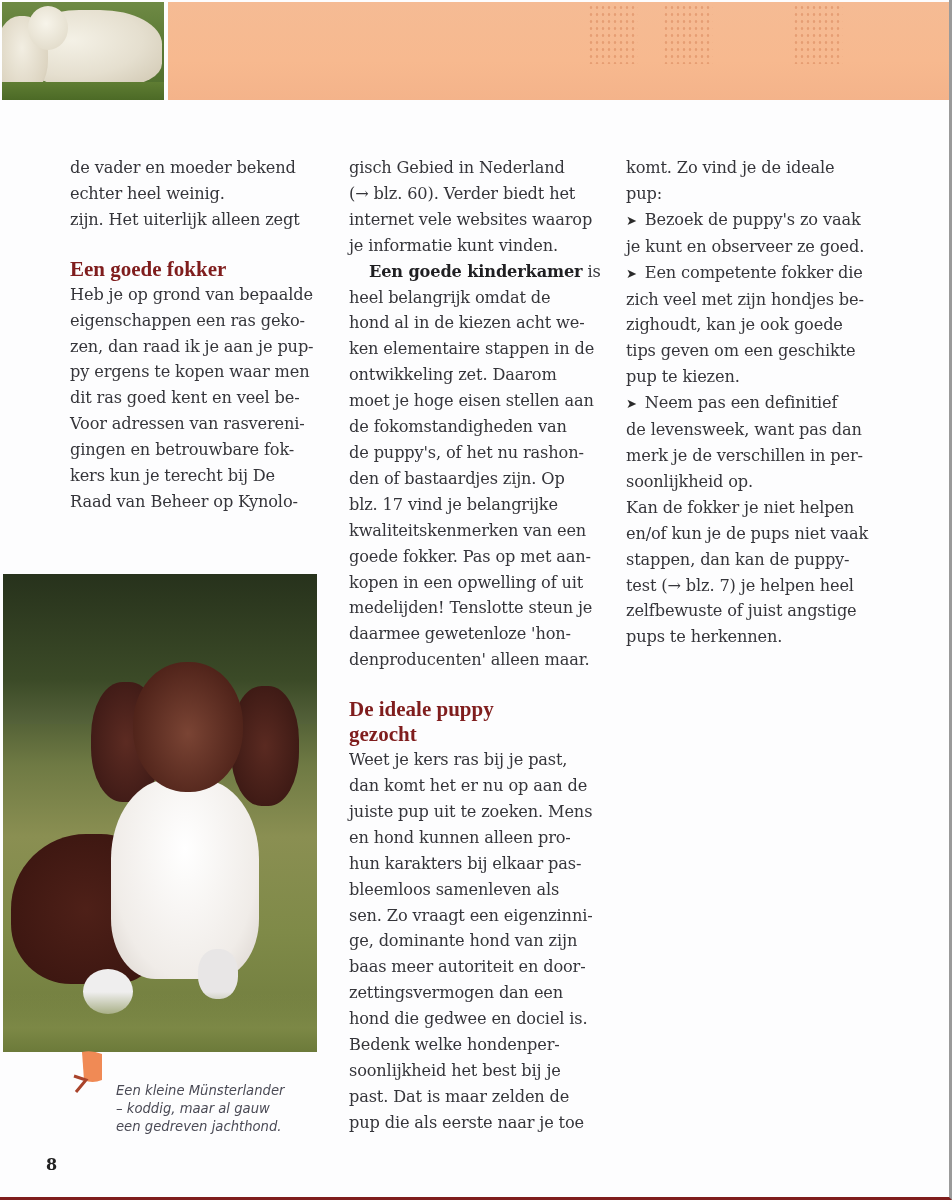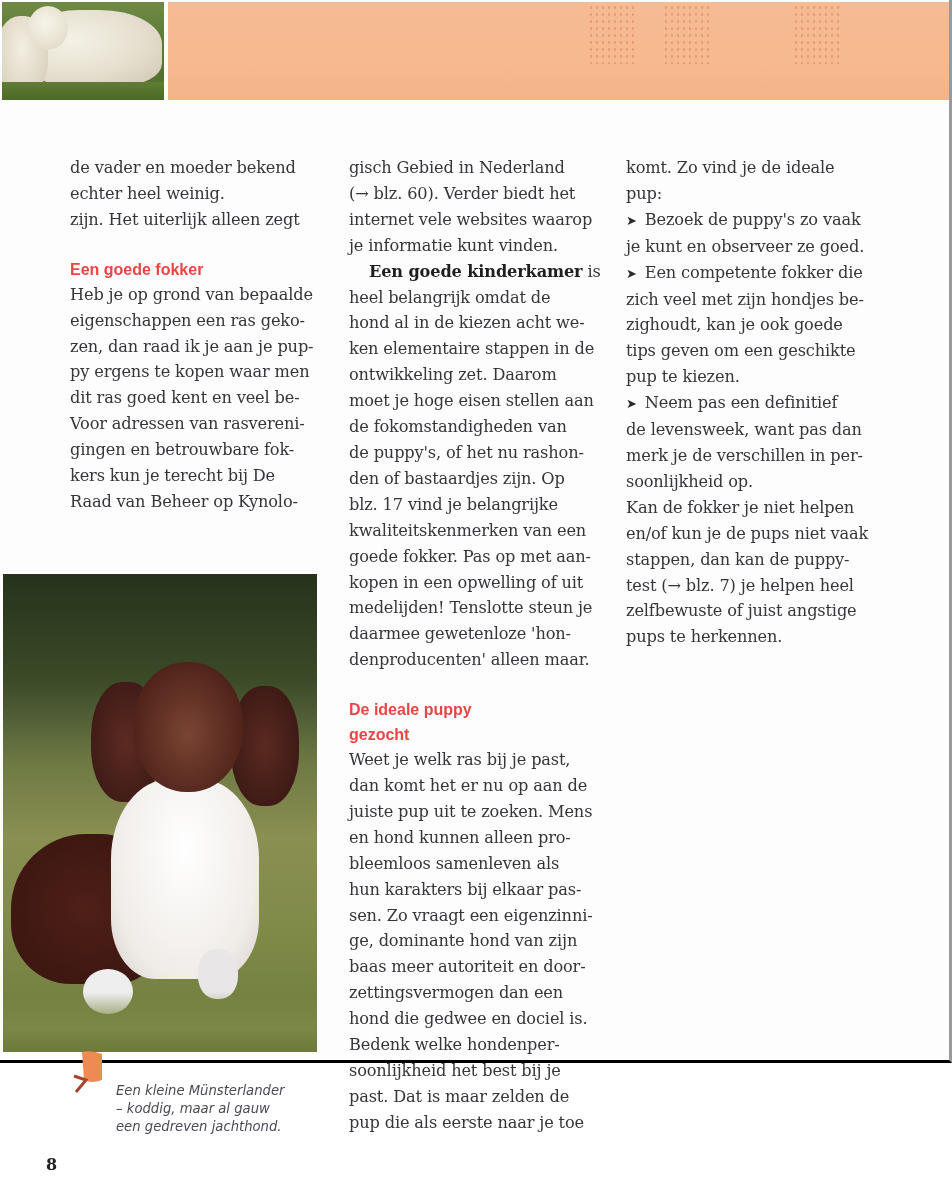--- a/index.html
+++ b/index.html
@@ -1,19 +1,19 @@
 <!DOCTYPE html>
 <html><head>
   <meta charset="utf-8">
   <style>
     * { box-sizing: border-box; margin: 0; padding: 0; }
     html, body { width: 952px; height: 1200px; background: #ffffff; overflow: hidden; }
     body { position: relative; font-family: "DejaVu Serif", "Liberation Serif", serif; color: #2f2f33; }
 
-    .page { position: absolute; left: 0; top: 0; width: 952px; height: 1063px; background: #fdfdfe; border-right: 3px solid #9a9a9a; border-bottom: 3px solid #000000; }
+    .page { position: absolute; left: 0; top: 0; width: 952px; height: 1200px; background: #fdfdfe; border-right: 3px solid #9a9a9a; border-bottom: 3px solid #7f1d1d; }
 
     
     .header-photo { position: absolute; left: 2px; top: 2px; width: 162px; height: 98px; overflow: hidden;
       background: linear-gradient(180deg, #6f8a45 0%, #5c7a35 40%, #4e6d2c 100%); }
     .header-photo .dog1 { position: absolute; left: 22px; top: 8px; width: 138px; height: 76px; border-radius: 40% 45% 30% 35%;
       background: radial-gradient(ellipse at 35% 40%, #f4f1e6 0%, #e5dfcf 55%, #cfc6b0 100%); }
     .header-photo .dog2 { position: absolute; left: -6px; top: 14px; width: 52px; height: 80px; border-radius: 45%;
       background: radial-gradient(ellipse at 50% 40%, #f2eee2 0%, #ddd5c2 70%, #c7bea8 100%); }
     .header-photo .head { position: absolute; left: 26px; top: 4px; width: 40px; height: 44px; border-radius: 50%;
       background: radial-gradient(circle at 45% 40%, #f7f4ea, #ddd6c3); }
@@ -24,21 +24,21 @@
     .header-band .dots { position: absolute; top: 2px; height: 60px; width: 50px; opacity: .55;
       background-image: radial-gradient(circle, #d8865a 1px, transparent 1.6px); background-size: 6px 7px; }
 
     
     .col { position: absolute; font-size: 16.2px; line-height: 25.9px; color: #35353a; letter-spacing: -0.15px; }
     .col p { white-space: nowrap; }
     .col1 { left: 70px; top: 155px; width: 265px; }
     .col2 { left: 349px; top: 155px; width: 260px; }
     .col3 { left: 626px; top: 155px; width: 260px; }
 
-    .heading { font-family: Liberation Sans, sans-serif; font-weight: bold; color: #ef4444; font-size: 16px; line-height: 25px; letter-spacing: 0; }
+    .heading { font-family: Liberation Serif, serif; font-weight: bold; color: #7f1d1d; font-size: 21px; line-height: 25px; letter-spacing: 0; }
     .gap { height: 24px; }
     .bold-run { font-weight: bold; color: #1f1f22; margin-left: 20px; }
     .bullet { color: #2a2a2a; font-size: 13px; margin-right: 8px; display: inline-block; }
 
     
     .puppy-photo { position: absolute; left: 3px; top: 574px; width: 314px; height: 478px; overflow: hidden;
       background: linear-gradient(180deg, #2e3a22 0%, #3a4a2a 22%, #6f7a44 40%, #8a8f52 55%, #7f8a48 75%, #6d7a3c 100%); }
     .puppy-photo .hedge { position: absolute; left: 0; top: 0; width: 100%; height: 150px; background: linear-gradient(180deg, #27321c, #3b4a27 70%, #55623a); }
     .puppy-photo .ear-l { position: absolute; left: 88px; top: 108px; width: 70px; height: 120px; border-radius: 45%; background: radial-gradient(ellipse, #5c2b22 0%, #3e1a16 80%); }
     .puppy-photo .ear-r { position: absolute; left: 228px; top: 112px; width: 68px; height: 120px; border-radius: 45%; background: radial-gradient(ellipse, #5a2a21 0%, #3c1914 80%); }
@@ -116,26 +116,26 @@
       <p>medelijden! Tenslotte steun je</p>
       <p>daarmee gewetenloze 'hon-</p>
       <p>denproducenten' alleen maar.</p>
     </div>
     <div class="gap"></div>
     <h2 class="heading">
       <span>De ideale puppy</span><br>
       <span>gezocht</span>
     </h2>
     <div>
-      <p>Weet je welk ras bij je past,</p>
+      <p>Weet je kers ras bij je past,</p>
       <p>dan komt het er nu op aan de</p>
       <p>juiste pup uit te zoeken. Mens</p>
       <p>en hond kunnen alleen pro-</p>
+      <p>hun karakters bij elkaar pas-</p>
       <p>bleemloos samenleven als</p>
-      <p>hun karakters bij elkaar pas-</p>
       <p>sen. Zo vraagt een eigenzinni-</p>
       <p>ge, dominante hond van zijn</p>
       <p>baas meer autoriteit en door-</p>
       <p>zettingsvermogen dan een</p>
       <p>hond die gedwee en dociel is.</p>
       <p>Bedenk welke hondenper-</p>
       <p>soonlijkheid het best bij je</p>
       <p>past. Dat is maar zelden de</p>
       <p>pup die als eerste naar je toe</p>
     </div>

